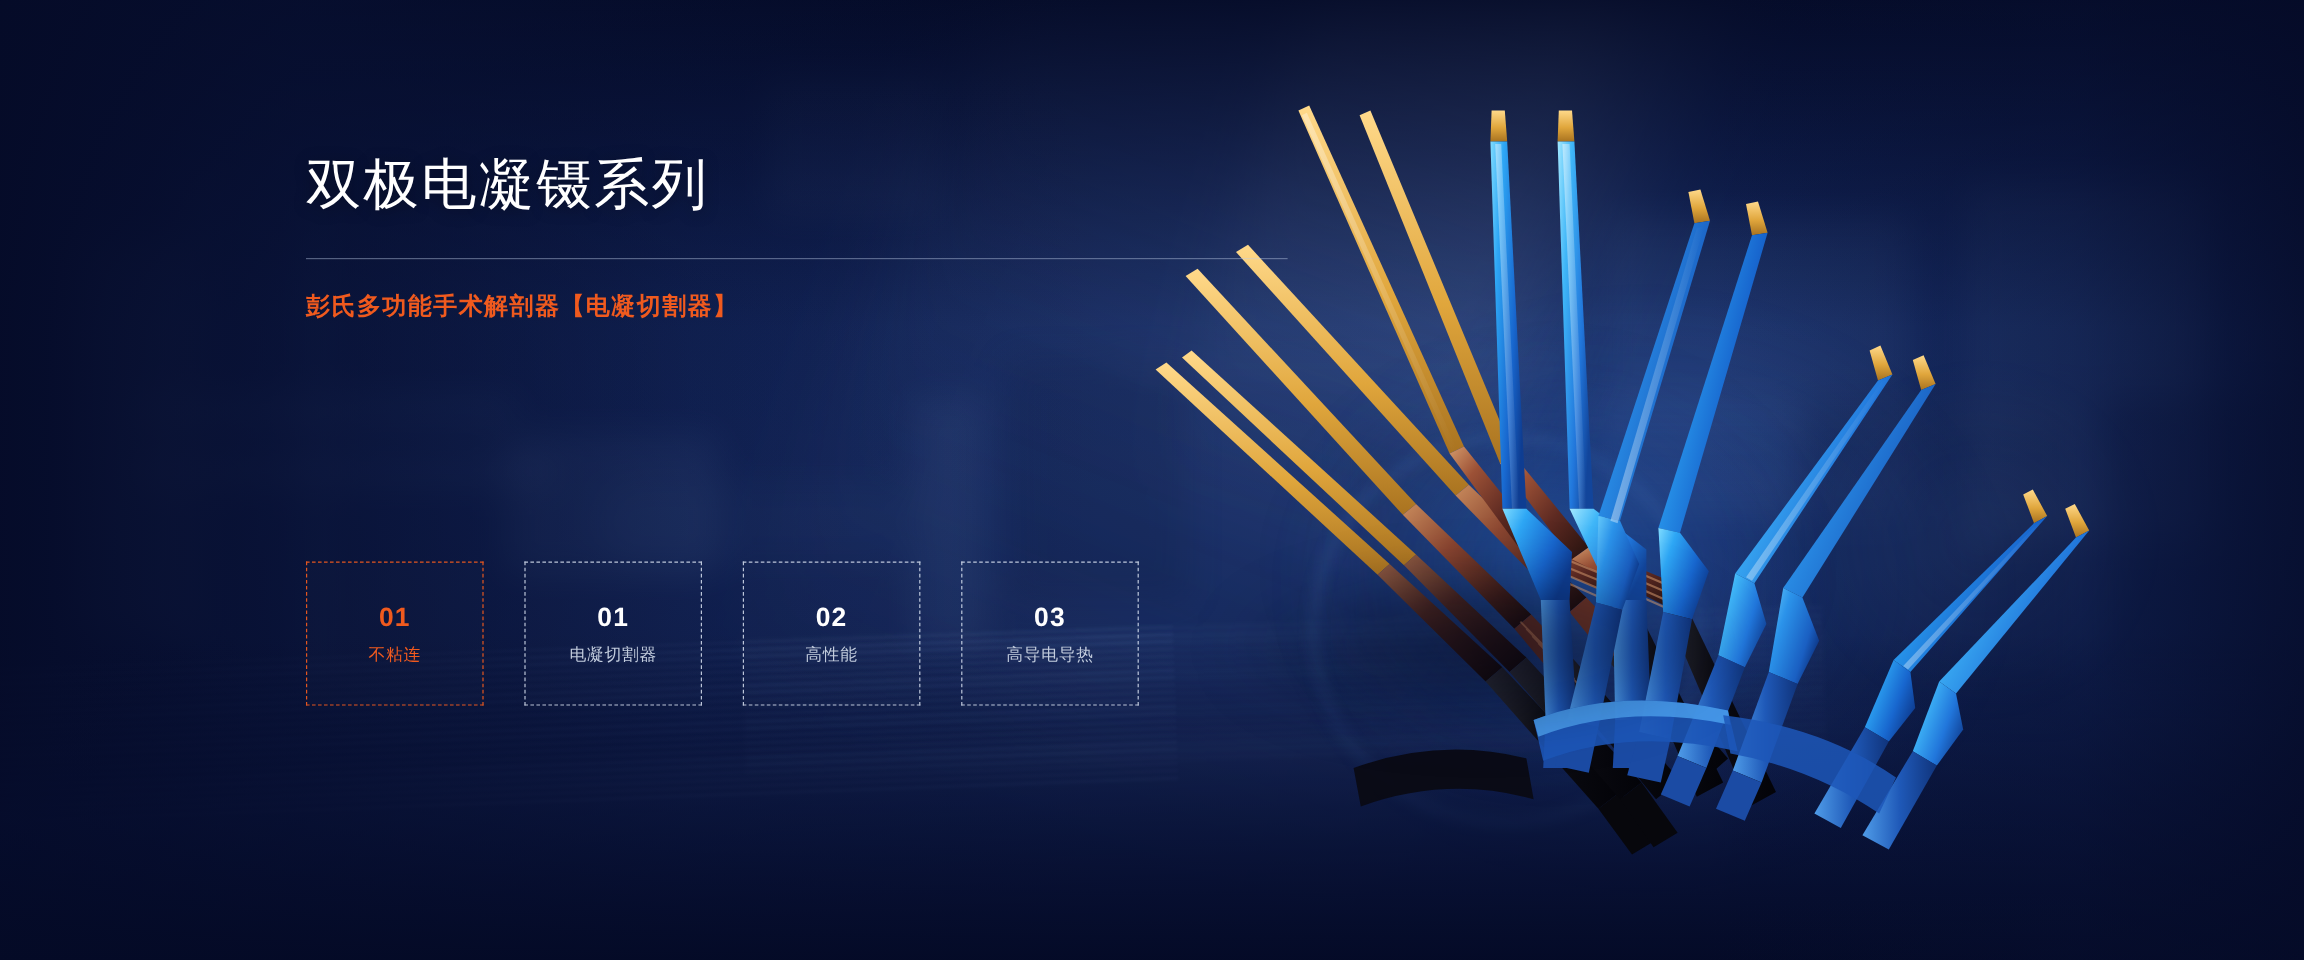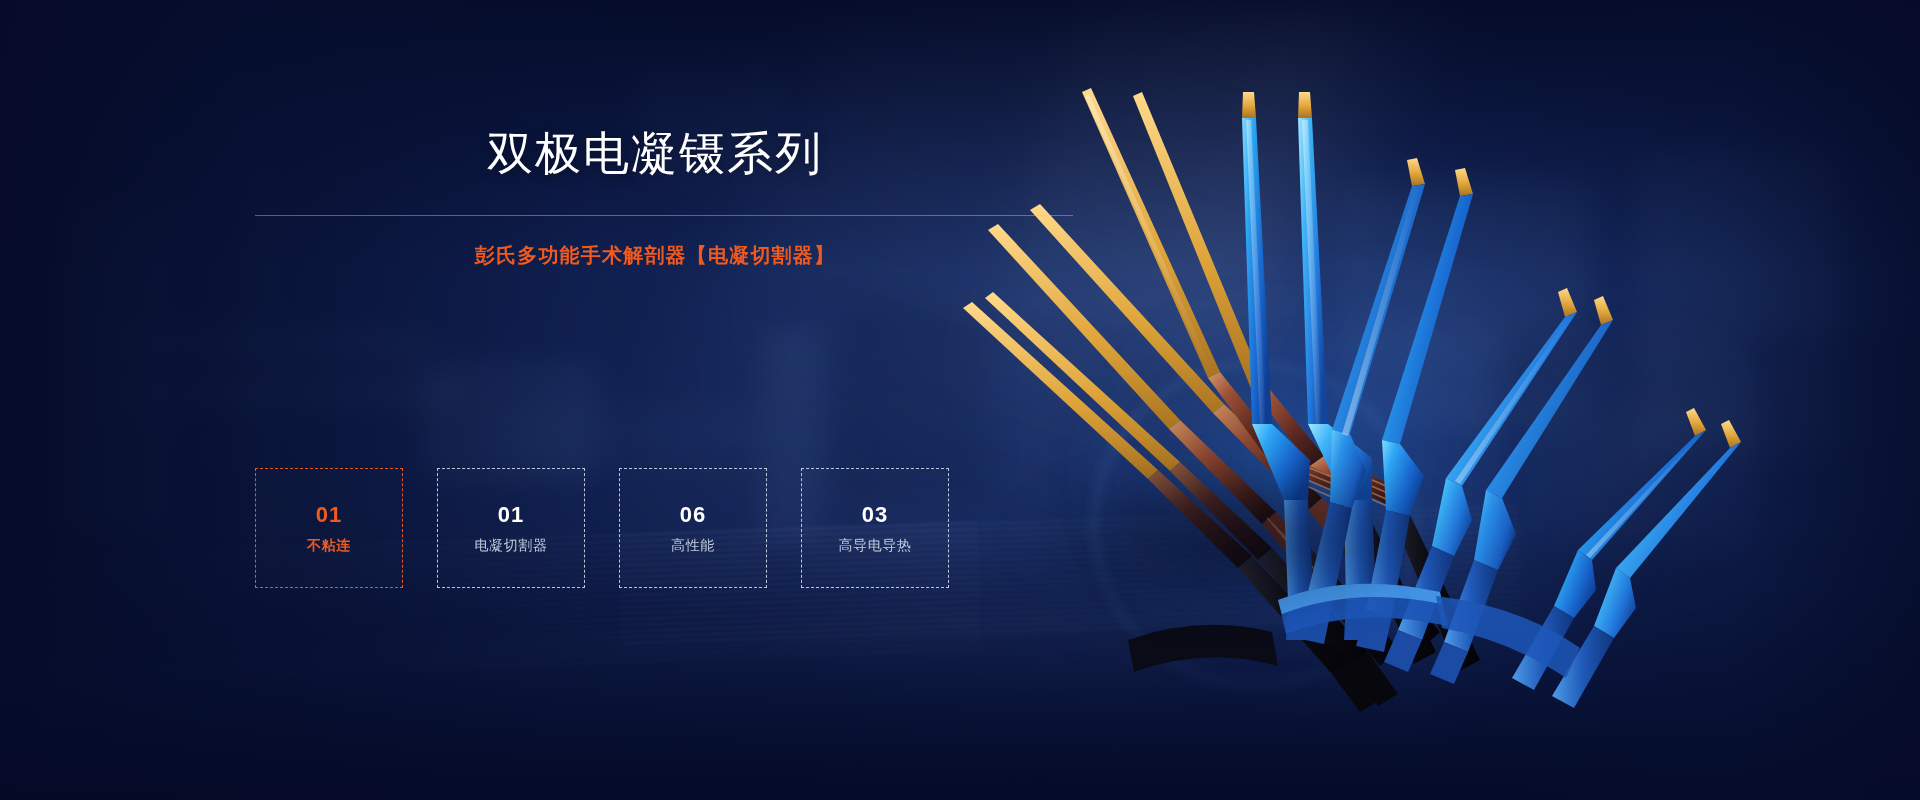--- a/index.html
+++ b/index.html
@@ -10,21 +10,20 @@
   }
   * { box-sizing: border-box; }
 
   .banner {
     position: relative;
     width: 1920px;
     height: 800px;
     overflow: hidden;
     font-family: "Liberation Sans", "DejaVu Sans", sans-serif;
     background: #4c1d95;
-    text-align: center;
   }
 
   
   .bg-base {
     position: absolute; inset: 0;
     background:
       radial-gradient(115% 95% at 72% 42%, #1b3470 0%, #14275c 28%, #0e1c4a 55%, #091440 78%, #060f33 100%);
   }
   .bg-vignette-top {
     position: absolute; inset: 0;
@@ -188,21 +187,21 @@
   .feature .lbl {
     font-size: 14px;
     letter-spacing: .6px;
     color: #c2ccdd;
     line-height: 1;
   }
   .feature.accent {
     border-color: rgba(240,90,30,0.95);
   }
   .feature.accent .num { color: #f05a1e; }
-  .feature.accent .lbl { color: #f05a1e; font-weight: 700; }
+  .feature.accent .lbl { color: #f05a1e; font-weight: 400; }
 
   
   .product {
     position: absolute;
     left: 880px; top: 0;
     width: 1040px; height: 800px;
     pointer-events: none;
   }
   .product svg { display: block; width: 100%; height: 100%; }
   .prod-glow {
@@ -453,21 +452,21 @@
       <div class="num">01</div>
       <div class="lbl">不粘连</div>
     </div>
 
     <div class="feature">
       <div class="num">01</div>
       <div class="lbl">电凝切割器</div>
     </div>
 
     <div class="feature">
-      <div class="num">06</div>
+      <div class="num">02</div>
       <div class="lbl">高性能</div>
     </div>
 
     <div class="feature">
       <div class="num">03</div>
       <div class="lbl">高导电导热</div>
     </div>
 
   </div>
 

